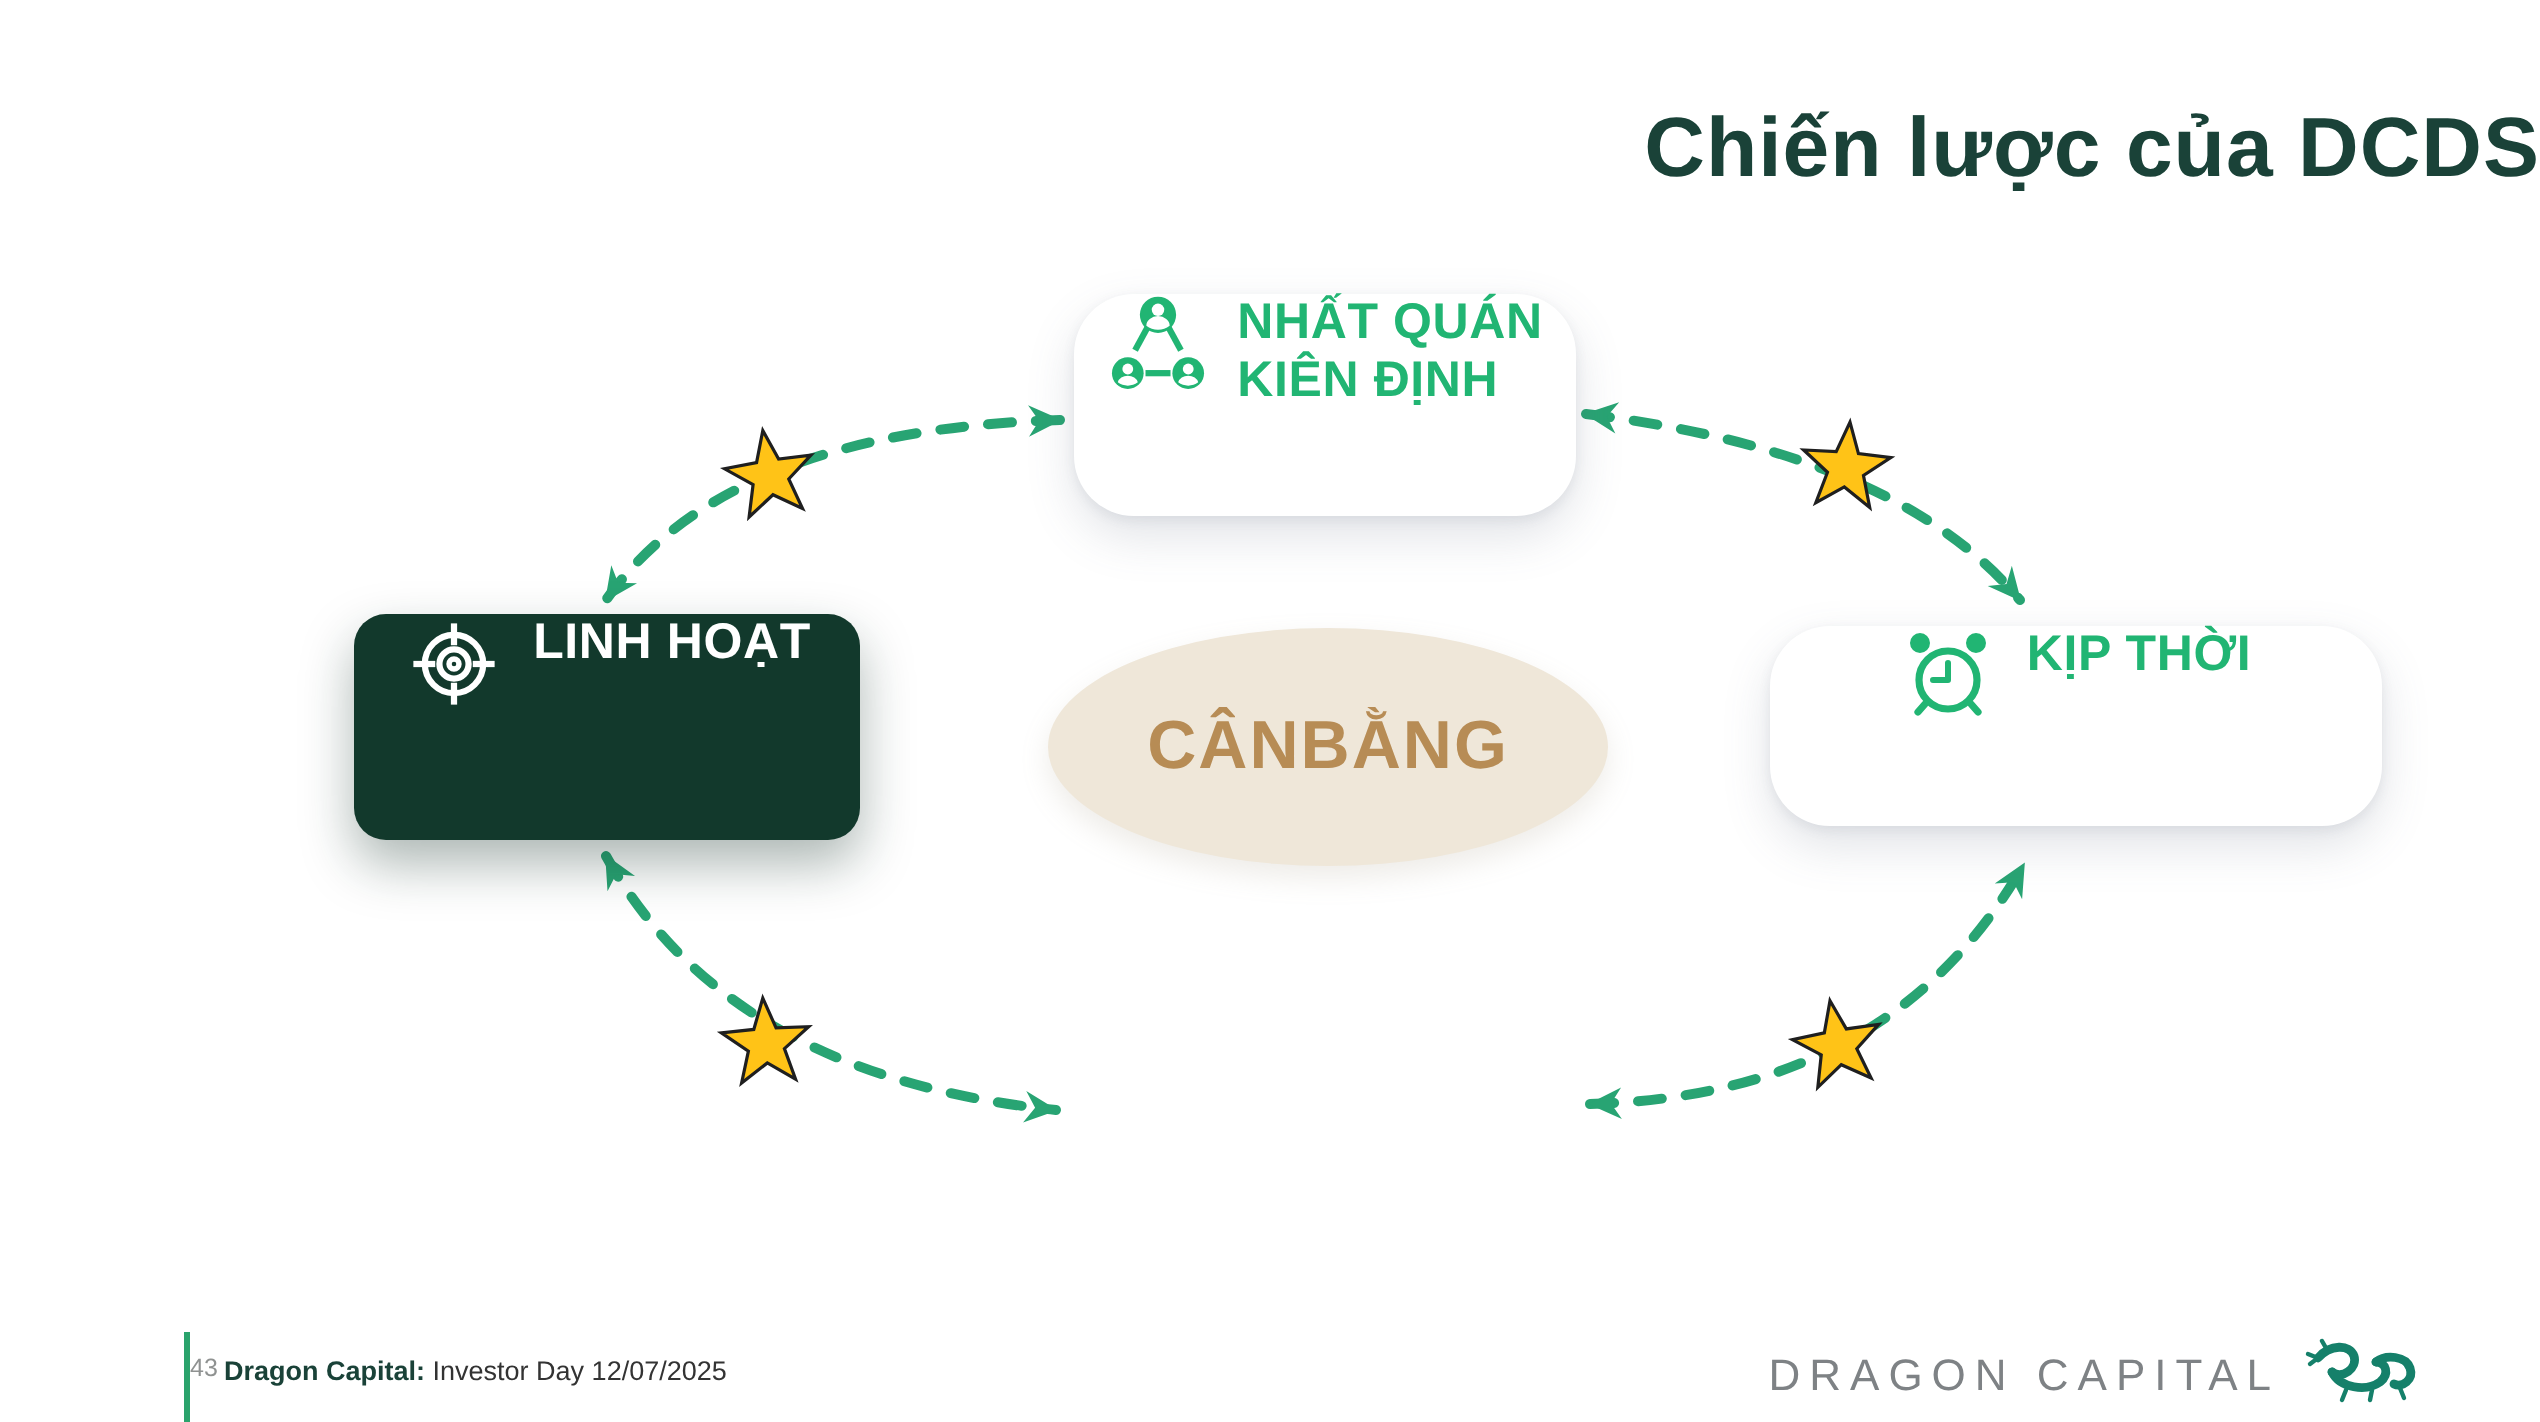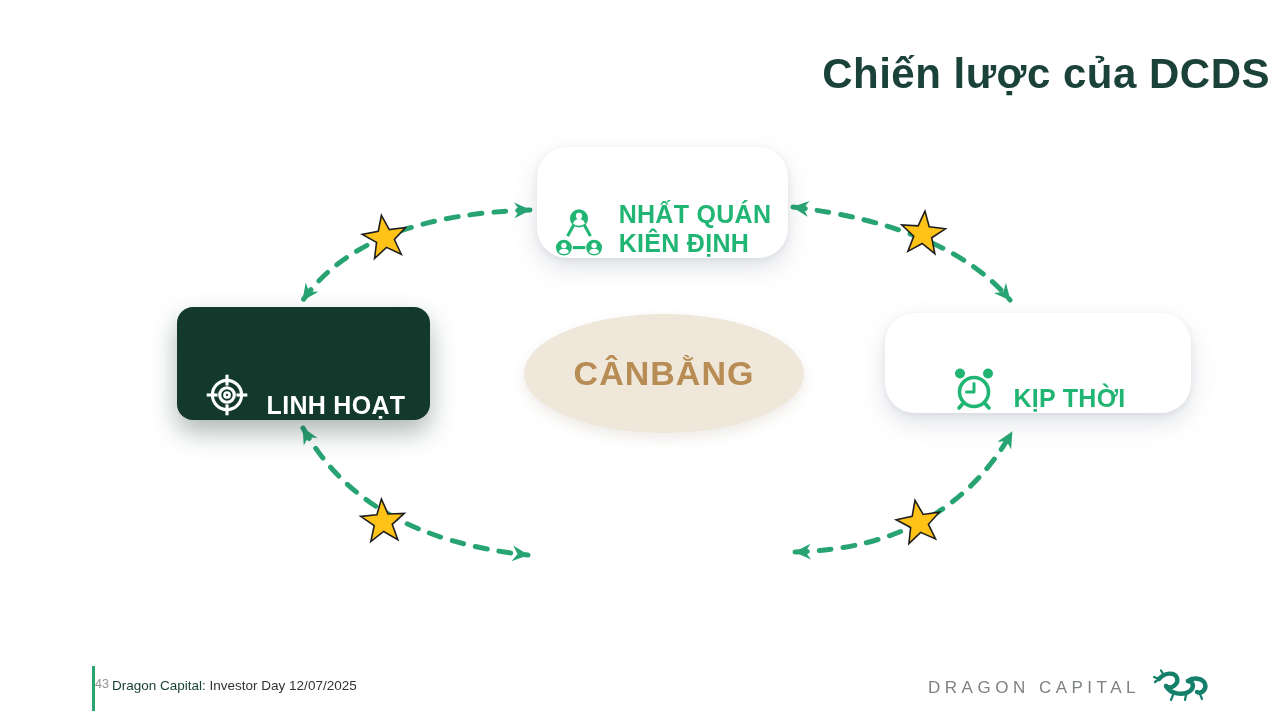--- a/index.html
+++ b/index.html
@@ -6,21 +6,21 @@
   .slide{
     position:relative;width:1270px;height:711px;background:#ffffff;
     overflow:hidden;font-family:"Liberation Sans",sans-serif;
   }
   .title{
     position:absolute;left:0;top:50px;width:100%;text-align:right;
     font-size:42px;font-weight:700;color:#1A4238;margin:0;letter-spacing:.5px;
   }
   .arcs{position:absolute;left:0;top:0;width:1270px;height:711px;}
   .node{
-    position:absolute;display:flex;align-items:flex-end;justify-content:center;
+    position:absolute;display:flex;align-items:flex-start;justify-content:center;
     gap:15px;background:#ffffff;border-radius:30px;
     box-shadow:0 10px 24px rgba(90,100,120,.18),0 2px 6px rgba(90,100,120,.10);
   }
   .node .labels{display:flex;flex-direction:column;line-height:1.16;}
   .node .labels span{font-size:25px;font-weight:700;letter-spacing:.3px;white-space:nowrap;}
   .node-top{left:537px;top:147px;width:251px;height:111px;}
   .node-right{left:885px;top:313px;width:306px;height:100px;}
   .node-bottom{left:537px;top:501px;width:251px;height:109px;}
   .node-left{
     left:177px;top:307px;width:253px;height:113px;border-radius:16px;
@@ -34,23 +34,23 @@
     background:#EFE7D9;border-radius:50%;display:flex;flex-direction:row;
     align-items:center;justify-content:center;line-height:1.1;
     box-shadow:0 6px 14px rgba(160,150,125,.18);
   }
   .ellipse span{font-size:34px;font-weight:700;color:#B78C55;letter-spacing:1px;}
   .icon{display:flex;align-items:center;justify-content:center;}
   .footer{position:absolute;left:0;bottom:0;width:100%;height:54px;}
   .page-num{position:absolute;left:58px;top:20px;font-size:12.5px;color:#8F9291;margin-left:37px;}
   .footer-divider{position:absolute;left:92px;top:9px;width:3px;height:45px;background:#2AA36C;}
   .footer-text{position:absolute;left:112px;top:21px;font-size:13.5px;color:#333333;}
-  .footer-text .brand{font-weight:400;color:#1A4238;}
+  .footer-text .brand{font-weight:700;color:#1A4238;}
   .logo{position:absolute;right:56px;top:12px;display:flex;align-items:center;gap:12px;}
-  .logo-text{font-size:17px;letter-spacing:4.5px;color:#7E8285;}
+  .logo-text{font-size:22px;letter-spacing:4.5px;color:#7E8285;}
 </style>
 </head>
 <body>
 
 <div class="slide">
 
   <h1 class="title">Chiến lược của DCDS</h1>
 
   <svg class="arcs" viewBox="0 0 1270 711">
     <defs>

